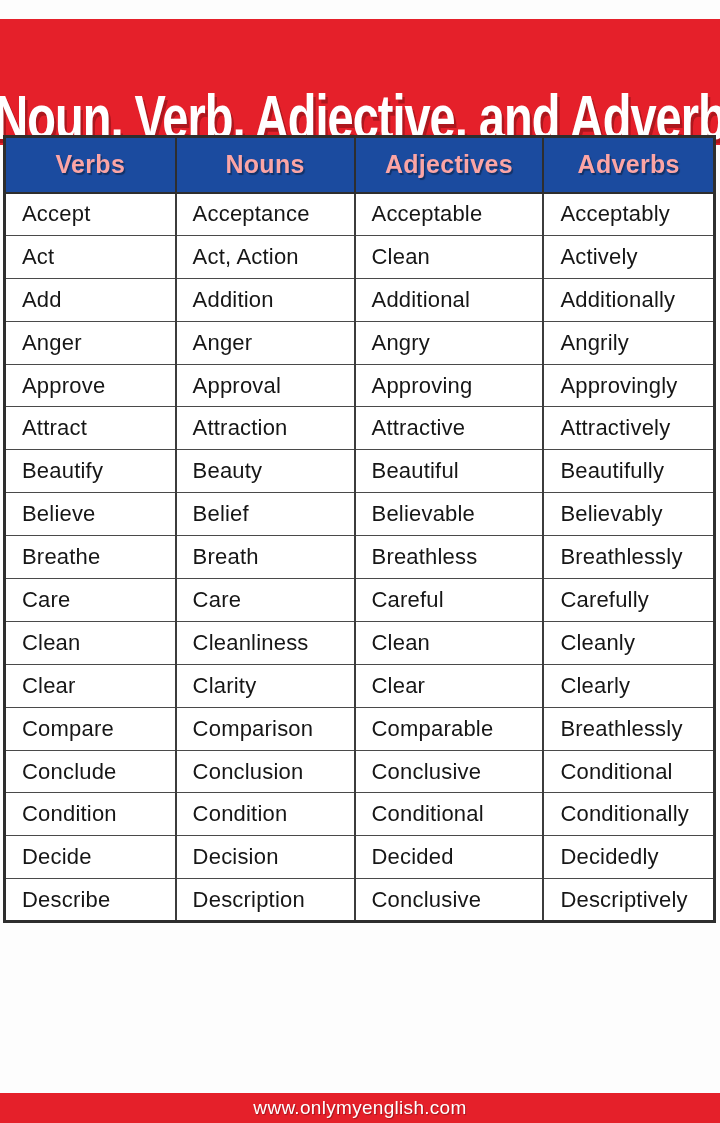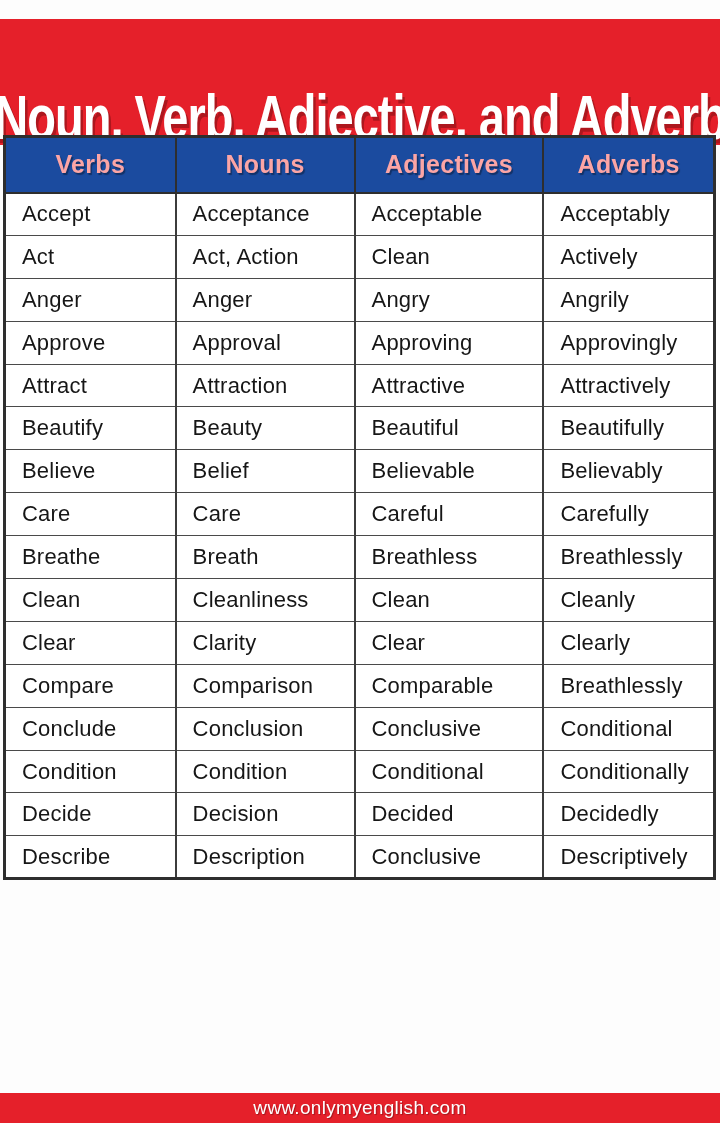--- a/index.html
+++ b/index.html
@@ -126,20 +126,26 @@
           <td>Acceptable</td>
           <td>Acceptably</td>
         </tr>
         <tr>
           <td>Act</td>
           <td>Act, Action</td>
           <td>Clean</td>
           <td>Actively</td>
         </tr>
         <tr>
+          <td>Add</td>
+          <td>Addition</td>
+          <td>Additional</td>
+          <td>Additionally</td>
+        </tr>
+        <tr>
           <td>Anger</td>
           <td>Anger</td>
           <td>Angry</td>
           <td>Angrily</td>
         </tr>
         <tr>
           <td>Approve</td>
           <td>Approval</td>
           <td>Approving</td>
           <td>Approvingly</td>
@@ -156,32 +162,32 @@
           <td>Beautiful</td>
           <td>Beautifully</td>
         </tr>
         <tr>
           <td>Believe</td>
           <td>Belief</td>
           <td>Believable</td>
           <td>Believably</td>
         </tr>
         <tr>
+          <td>Breathe</td>
+          <td>Breath</td>
+          <td>Breathless</td>
+          <td>Breathlessly</td>
+        </tr>
+        <tr>
           <td>Care</td>
           <td>Care</td>
           <td>Careful</td>
           <td>Carefully</td>
         </tr>
         <tr>
-          <td>Breathe</td>
-          <td>Breath</td>
-          <td>Breathless</td>
-          <td>Breathlessly</td>
-        </tr>
-        <tr>
           <td>Clean</td>
           <td>Cleanliness</td>
           <td>Clean</td>
           <td>Cleanly</td>
         </tr>
         <tr>
           <td>Clear</td>
           <td>Clarity</td>
           <td>Clear</td>
           <td>Clearly</td>

